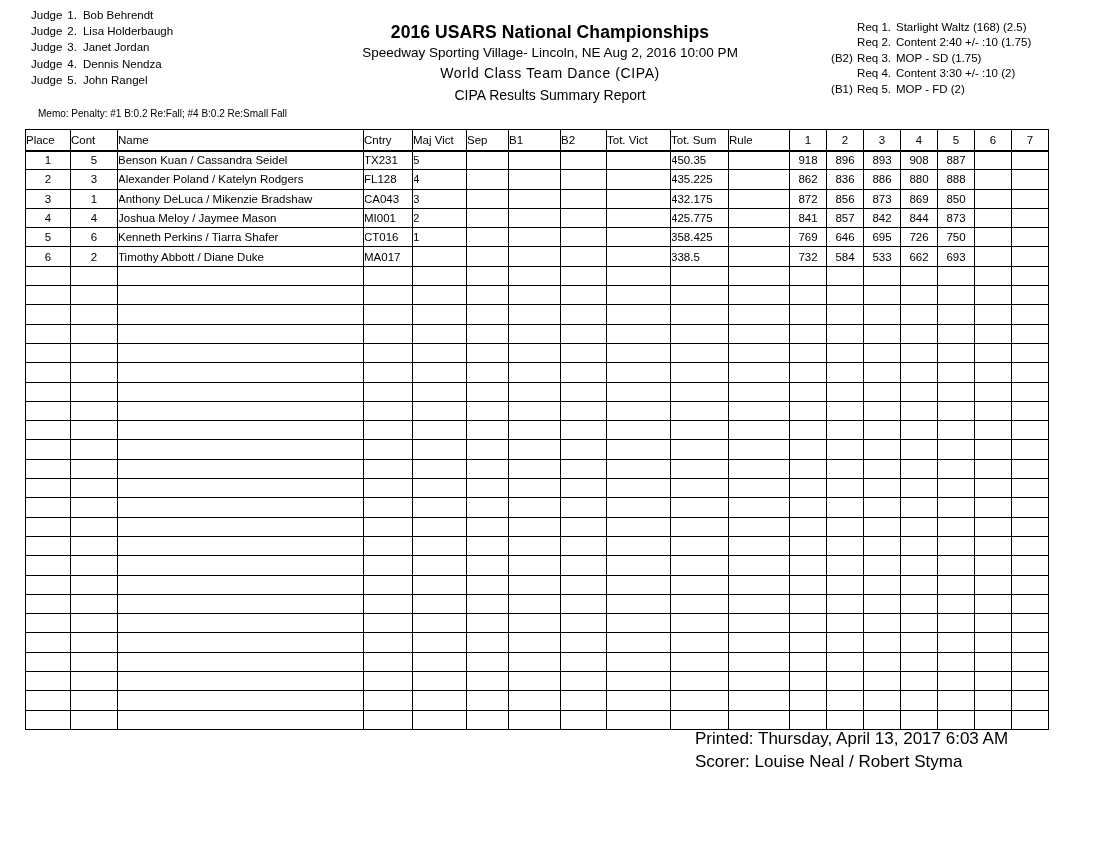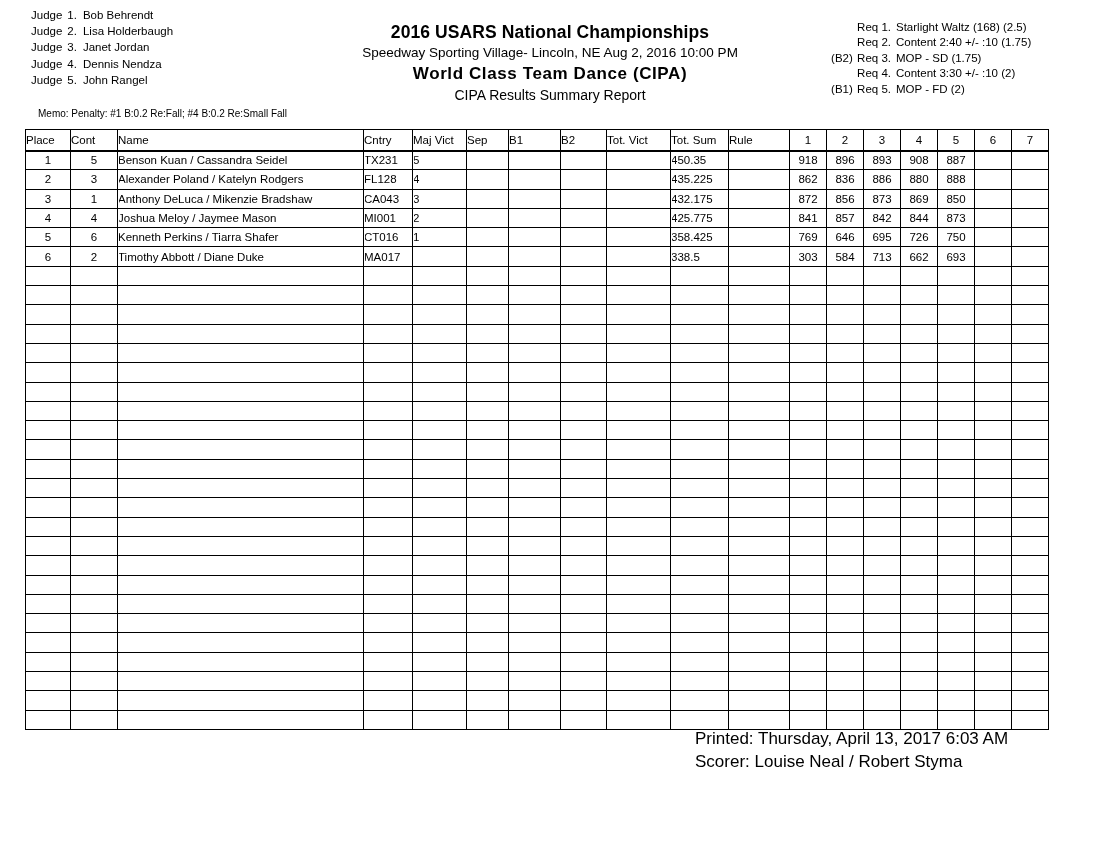--- a/index.html
+++ b/index.html
@@ -21,21 +21,21 @@
   .judge-line{white-space:nowrap;}
   .judge-num{display:inline-block;}
 
   
   #title-block{
     position:absolute; left:180px; top:22px; width:740px;
     text-align:center;
   }
   #event-title{font-size:17.5px;font-weight:bold;letter-spacing:0.1px;line-height:21px;}
   #venue-line{font-size:13.5px;line-height:19px;}
-  #class-title{font-size:17px;font-weight:bold;line-height:23px;letter-spacing:0.6px;}
+  #class-title{font-size:14px;font-weight:normal;line-height:23px;letter-spacing:0.6px;}
   #report-subtitle{font-size:14px;line-height:21px;}
 
   
   #req-block{
     position:absolute; right:52px; top:20px;
     text-align:right;
   }
   #event-number{font-size:19px;font-weight:bold;line-height:24px;text-align:center;padding-right:8px;}
   .req-row{
     font-size:11.5px;line-height:15.4px;white-space:nowrap;
@@ -279,23 +279,23 @@
         <td class="cell-ctr">2</td>
         <td class="cell-pad-l">Timothy Abbott / Diane Duke</td>
         <td class="cell-pad-l">MA017</td>
         <td class="cell-pad-l"></td>
         <td class="cell-pad-l"></td>
         <td class="cell-pad-l"></td>
         <td class="cell-pad-l"></td>
         <td class="cell-pad-l"></td>
         <td class="cell-pad-l">338.5</td>
         <td class="cell-pad-l"></td>
-        <td class="cell-ctr">303</td>
+        <td class="cell-ctr">732</td>
         <td class="cell-ctr">584</td>
-        <td class="cell-ctr">713</td>
+        <td class="cell-ctr">533</td>
         <td class="cell-ctr">662</td>
         <td class="cell-ctr">693</td>
         <td class="cell-ctr"></td>
         <td class="cell-ctr"></td>
       </tr>
       <tr>
         <td>&nbsp;</td>
         <td>&nbsp;</td>
         <td>&nbsp;</td>
         <td>&nbsp;</td>

